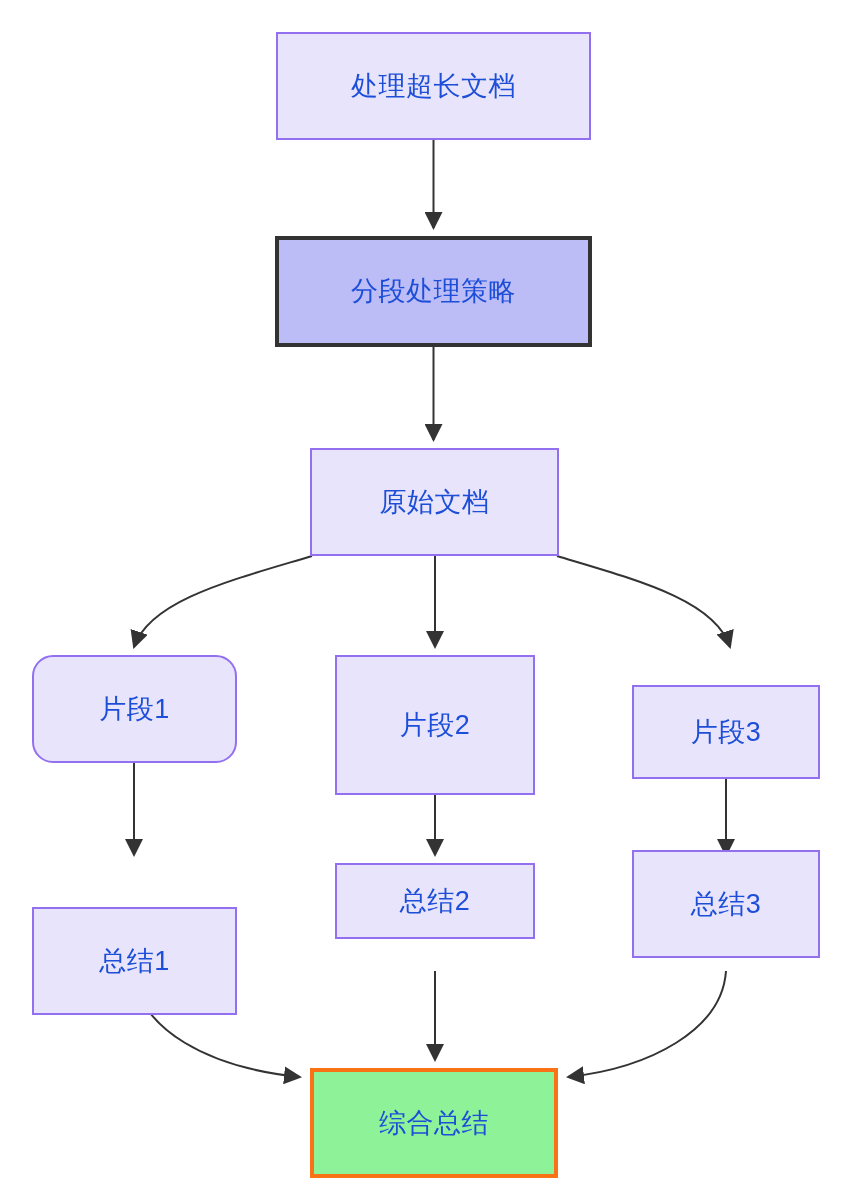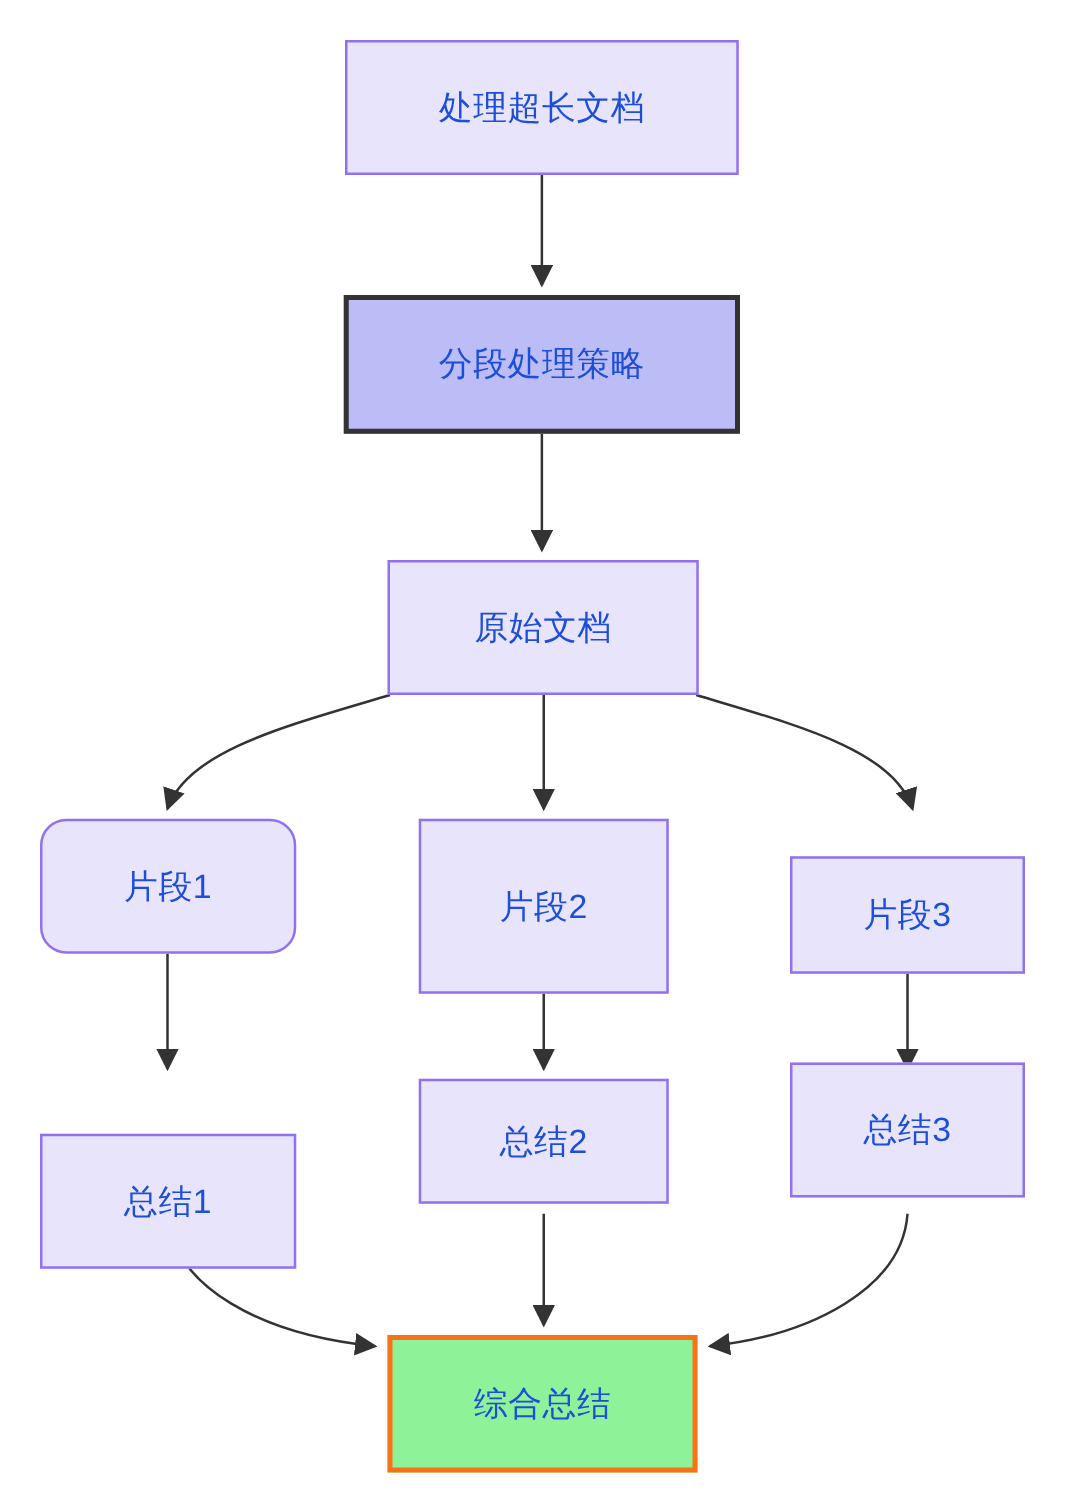--- a/index.html
+++ b/index.html
@@ -112,21 +112,21 @@
   </div>
 
   <div class="node style-light" style="left:632px; top:655px; width:188px; height:94px;margin-top:30px;">
     <span class="node-label">片段3</span>
   </div>
 
   <div class="node style-light" style="left:32px; top:863px; width:205px; height:108px;margin-top:44px;">
     <span class="node-label">总结1</span>
   </div>
 
-  <div class="node style-light" style="left:335px; top:863px; width:200px; height:100px;">
+  <div class="node style-light" style="left:335px; top:863px; width:200px; height:76px;">
     <span class="node-label">总结2</span>
   </div>
 
   <div class="node style-light" style="left:632px; top:850px; width:188px; height:108px;">
     <span class="node-label">总结3</span>
   </div>
 
   <div class="node style-result" style="left:310px; top:1068px; width:248px; height:110px;">
     <span class="node-label">综合总结</span>
   </div>

